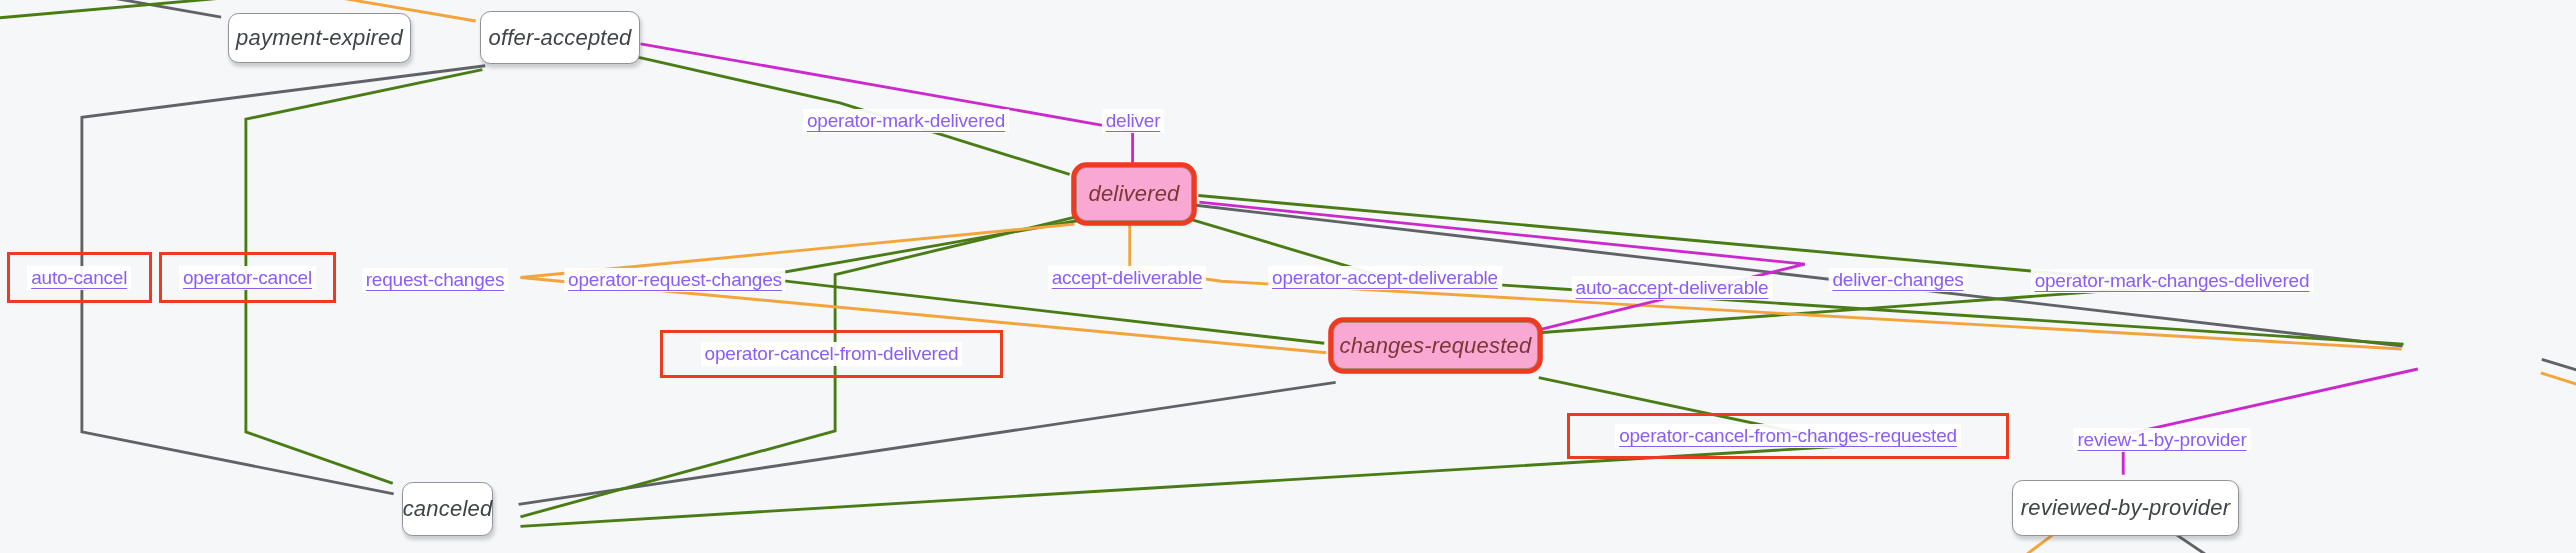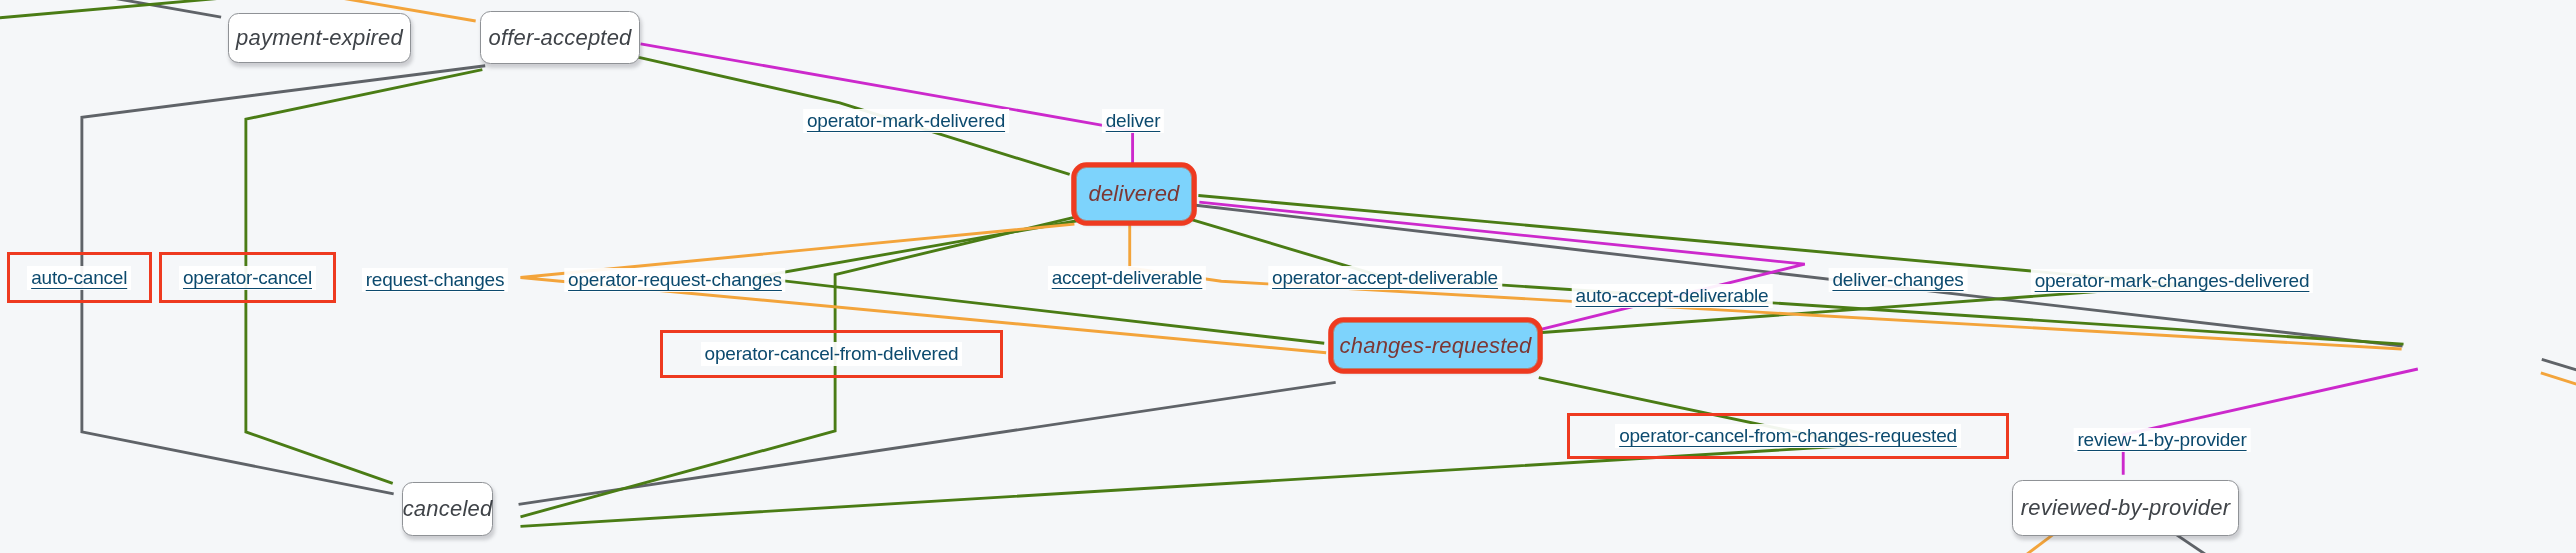--- a/index.html
+++ b/index.html
@@ -23,32 +23,32 @@
     border-radius:10.5px;
     color:#3f4348;
     font-style:italic;
     font-size:22px;
     letter-spacing:0.2px;
     box-shadow:1.9px 3.8px 3.8px rgba(60,60,70,.22);
     white-space:nowrap;
     box-sizing:border-box;
   }
   .state.highlighted{
-    background:#7dd3fc;
+    background:#f9a8d4;
     border:1.9px solid #b08377;
     color:#7c3734;
     box-shadow:0 0 0 4.8px #ee3a20, 1.9px 3.8px 3.8px rgba(60,60,70,.25);
   }
 
   
   .elabel{
     position:absolute;
     transform:translate(-50%,-50%);
     font-size:19px;
-    color:#0c4a6e;
+    color:#8b5cf6;
     background:rgba(255,255,255,.93);
     padding:1px 3.8px;
     white-space:nowrap;
     letter-spacing:-0.2px;
   }
   .elabel.link{
     text-decoration:underline;
     text-underline-offset:3.8px;
     text-decoration-thickness:1.4px;
   }
@@ -148,21 +148,21 @@
   <span class="elabel link" style="left:1133px;top:121px;">deliver</span>
 
   <span class="elabel link" style="left:435px;top:280px;">request-changes</span>
 
   <span class="elabel link" style="left:675px;top:280px;">operator-request-changes</span>
 
   <span class="elabel link" style="left:1127px;top:278px;">accept-deliverable</span>
 
   <span class="elabel link" style="left:1385px;top:278px;">operator-accept-deliverable</span>
 
-  <span class="elabel link" style="left:1672px;top:296px;">auto-accept-deliverable</span>
+  <span class="elabel link" style="left:1672px;top:288px;">auto-accept-deliverable</span>
 
   <span class="elabel link" style="left:1898px;top:280px;">deliver-changes</span>
 
   <span class="elabel link" style="left:2172px;top:281px;">operator-mark-changes-delivered</span>
 
   <span class="elabel link" style="left:2122px;top:440px;margin-left:40px;">review-1-by-provider</span>
 
   <div class="tbox" style="left:6.7px;top:252px;width:145px;height:51px;">
     <span class="elabel link">auto-cancel</span>
   </div>

